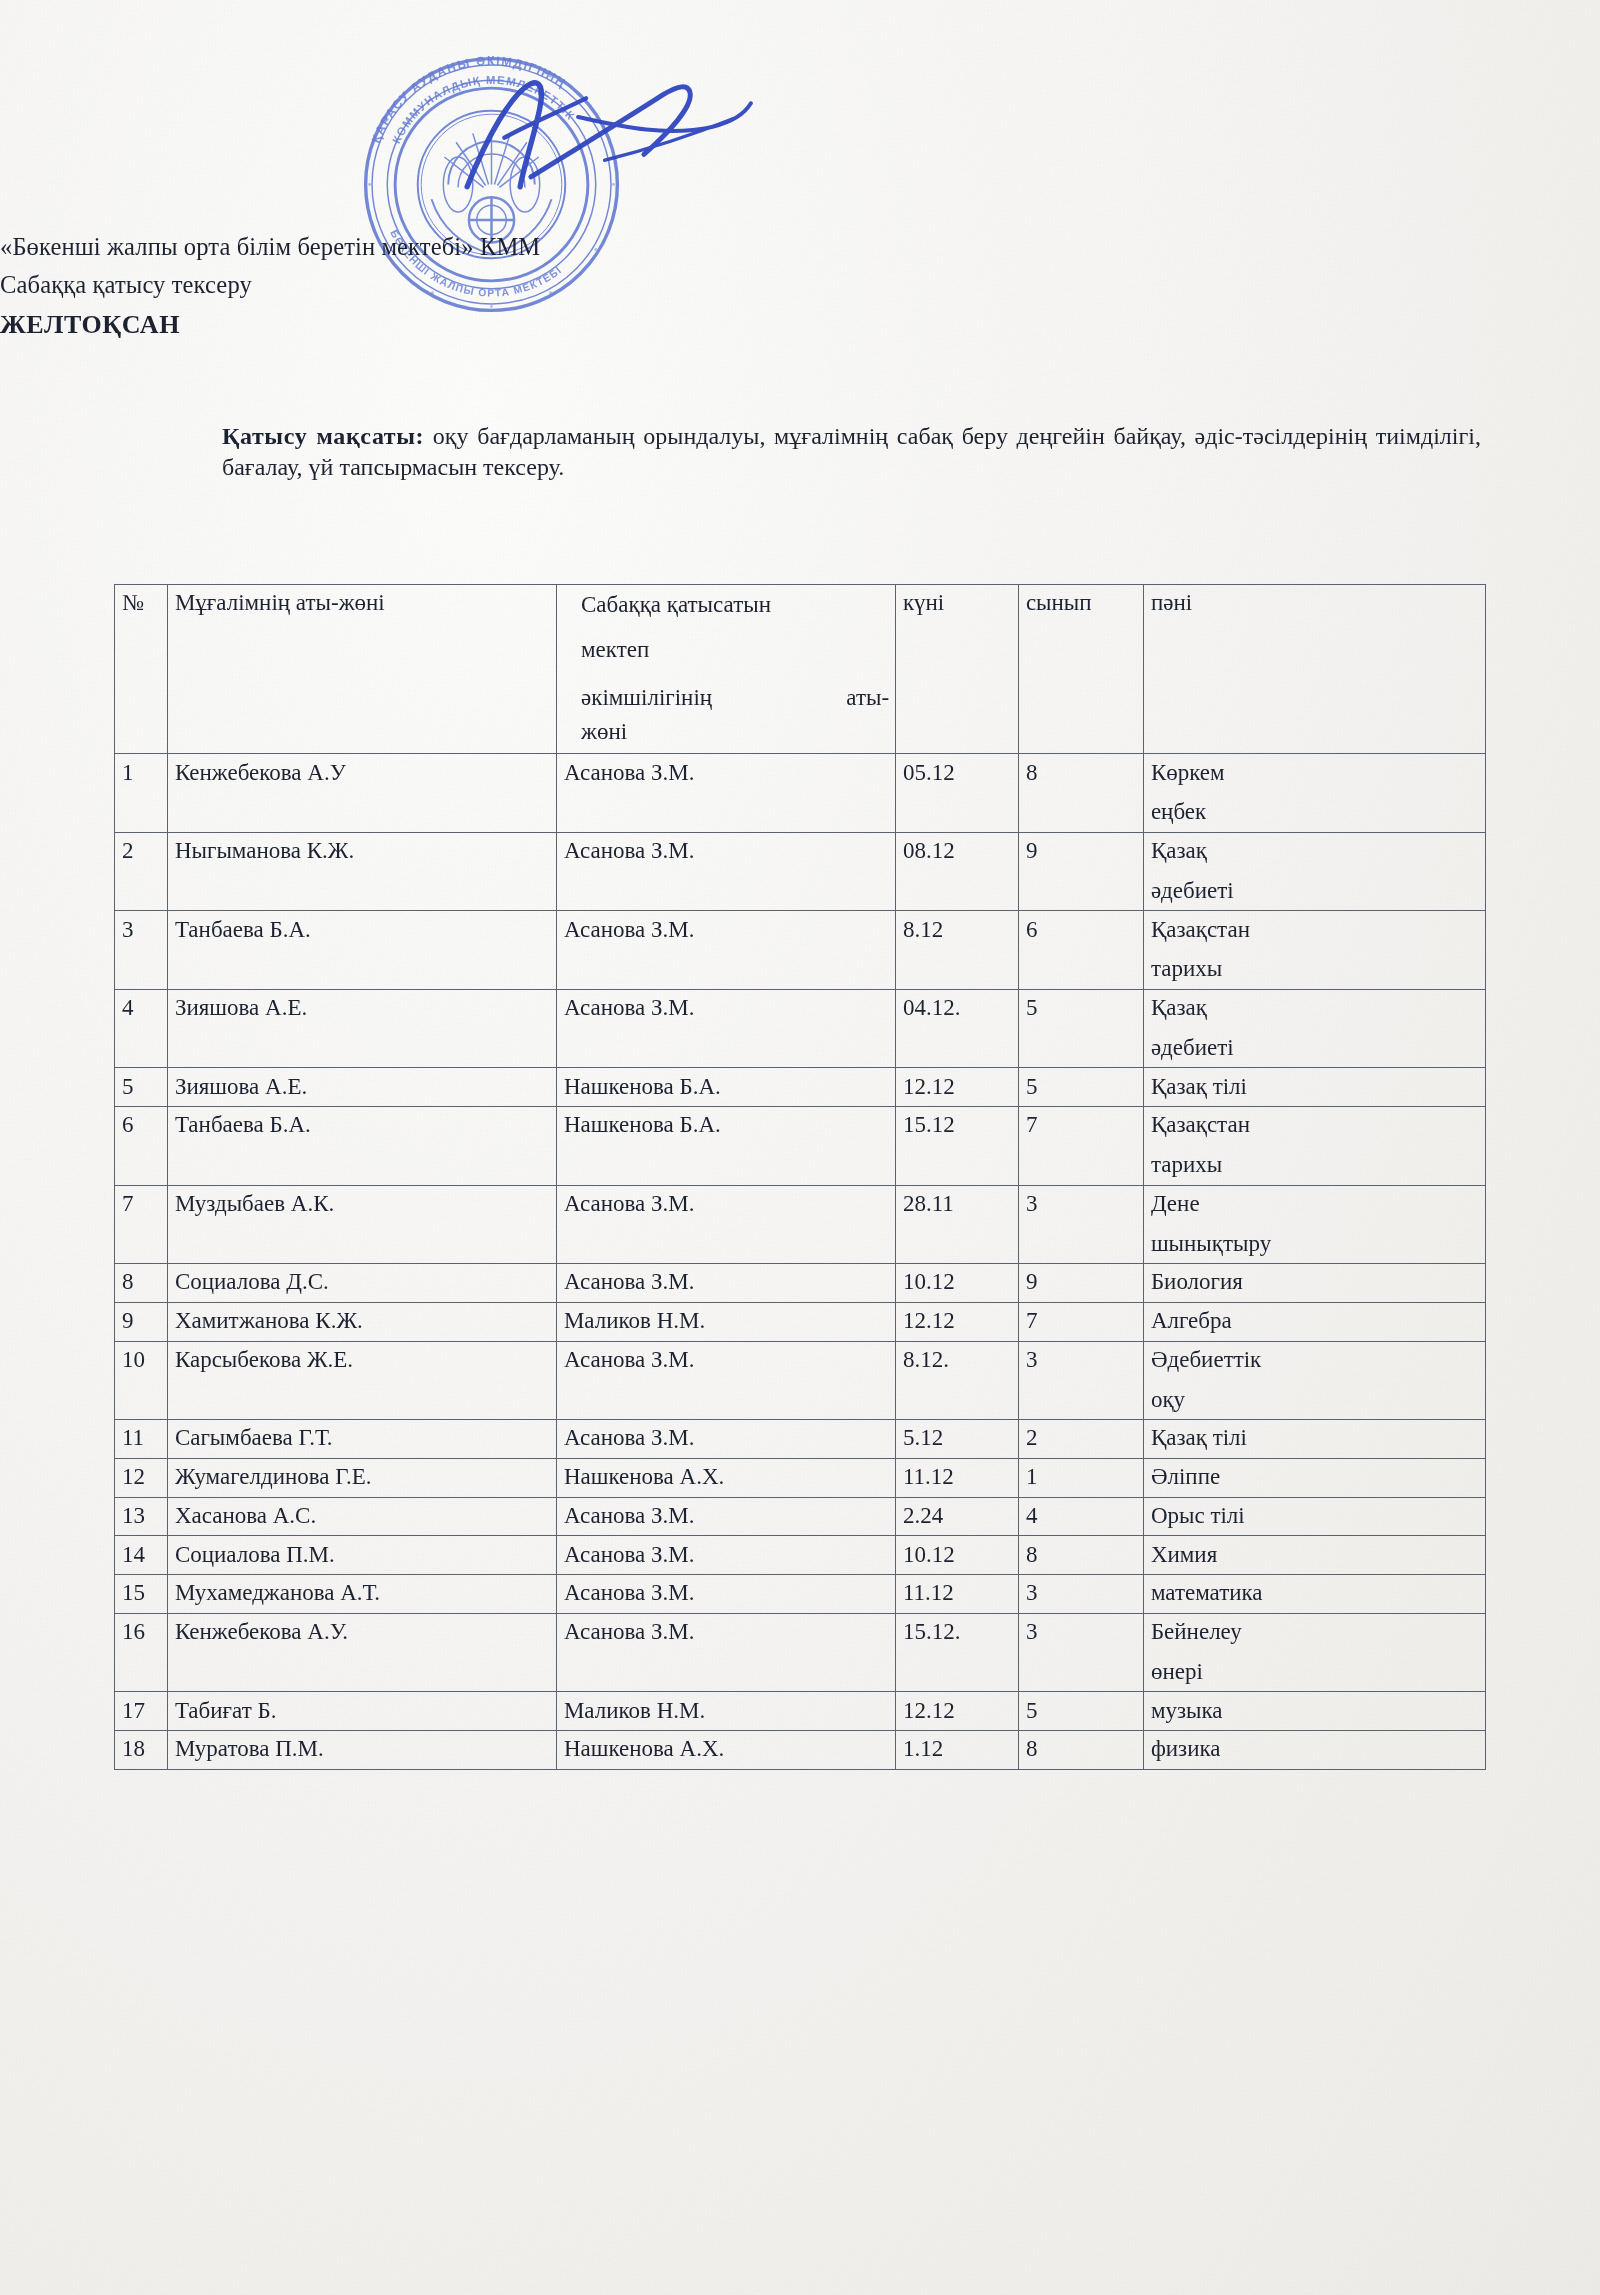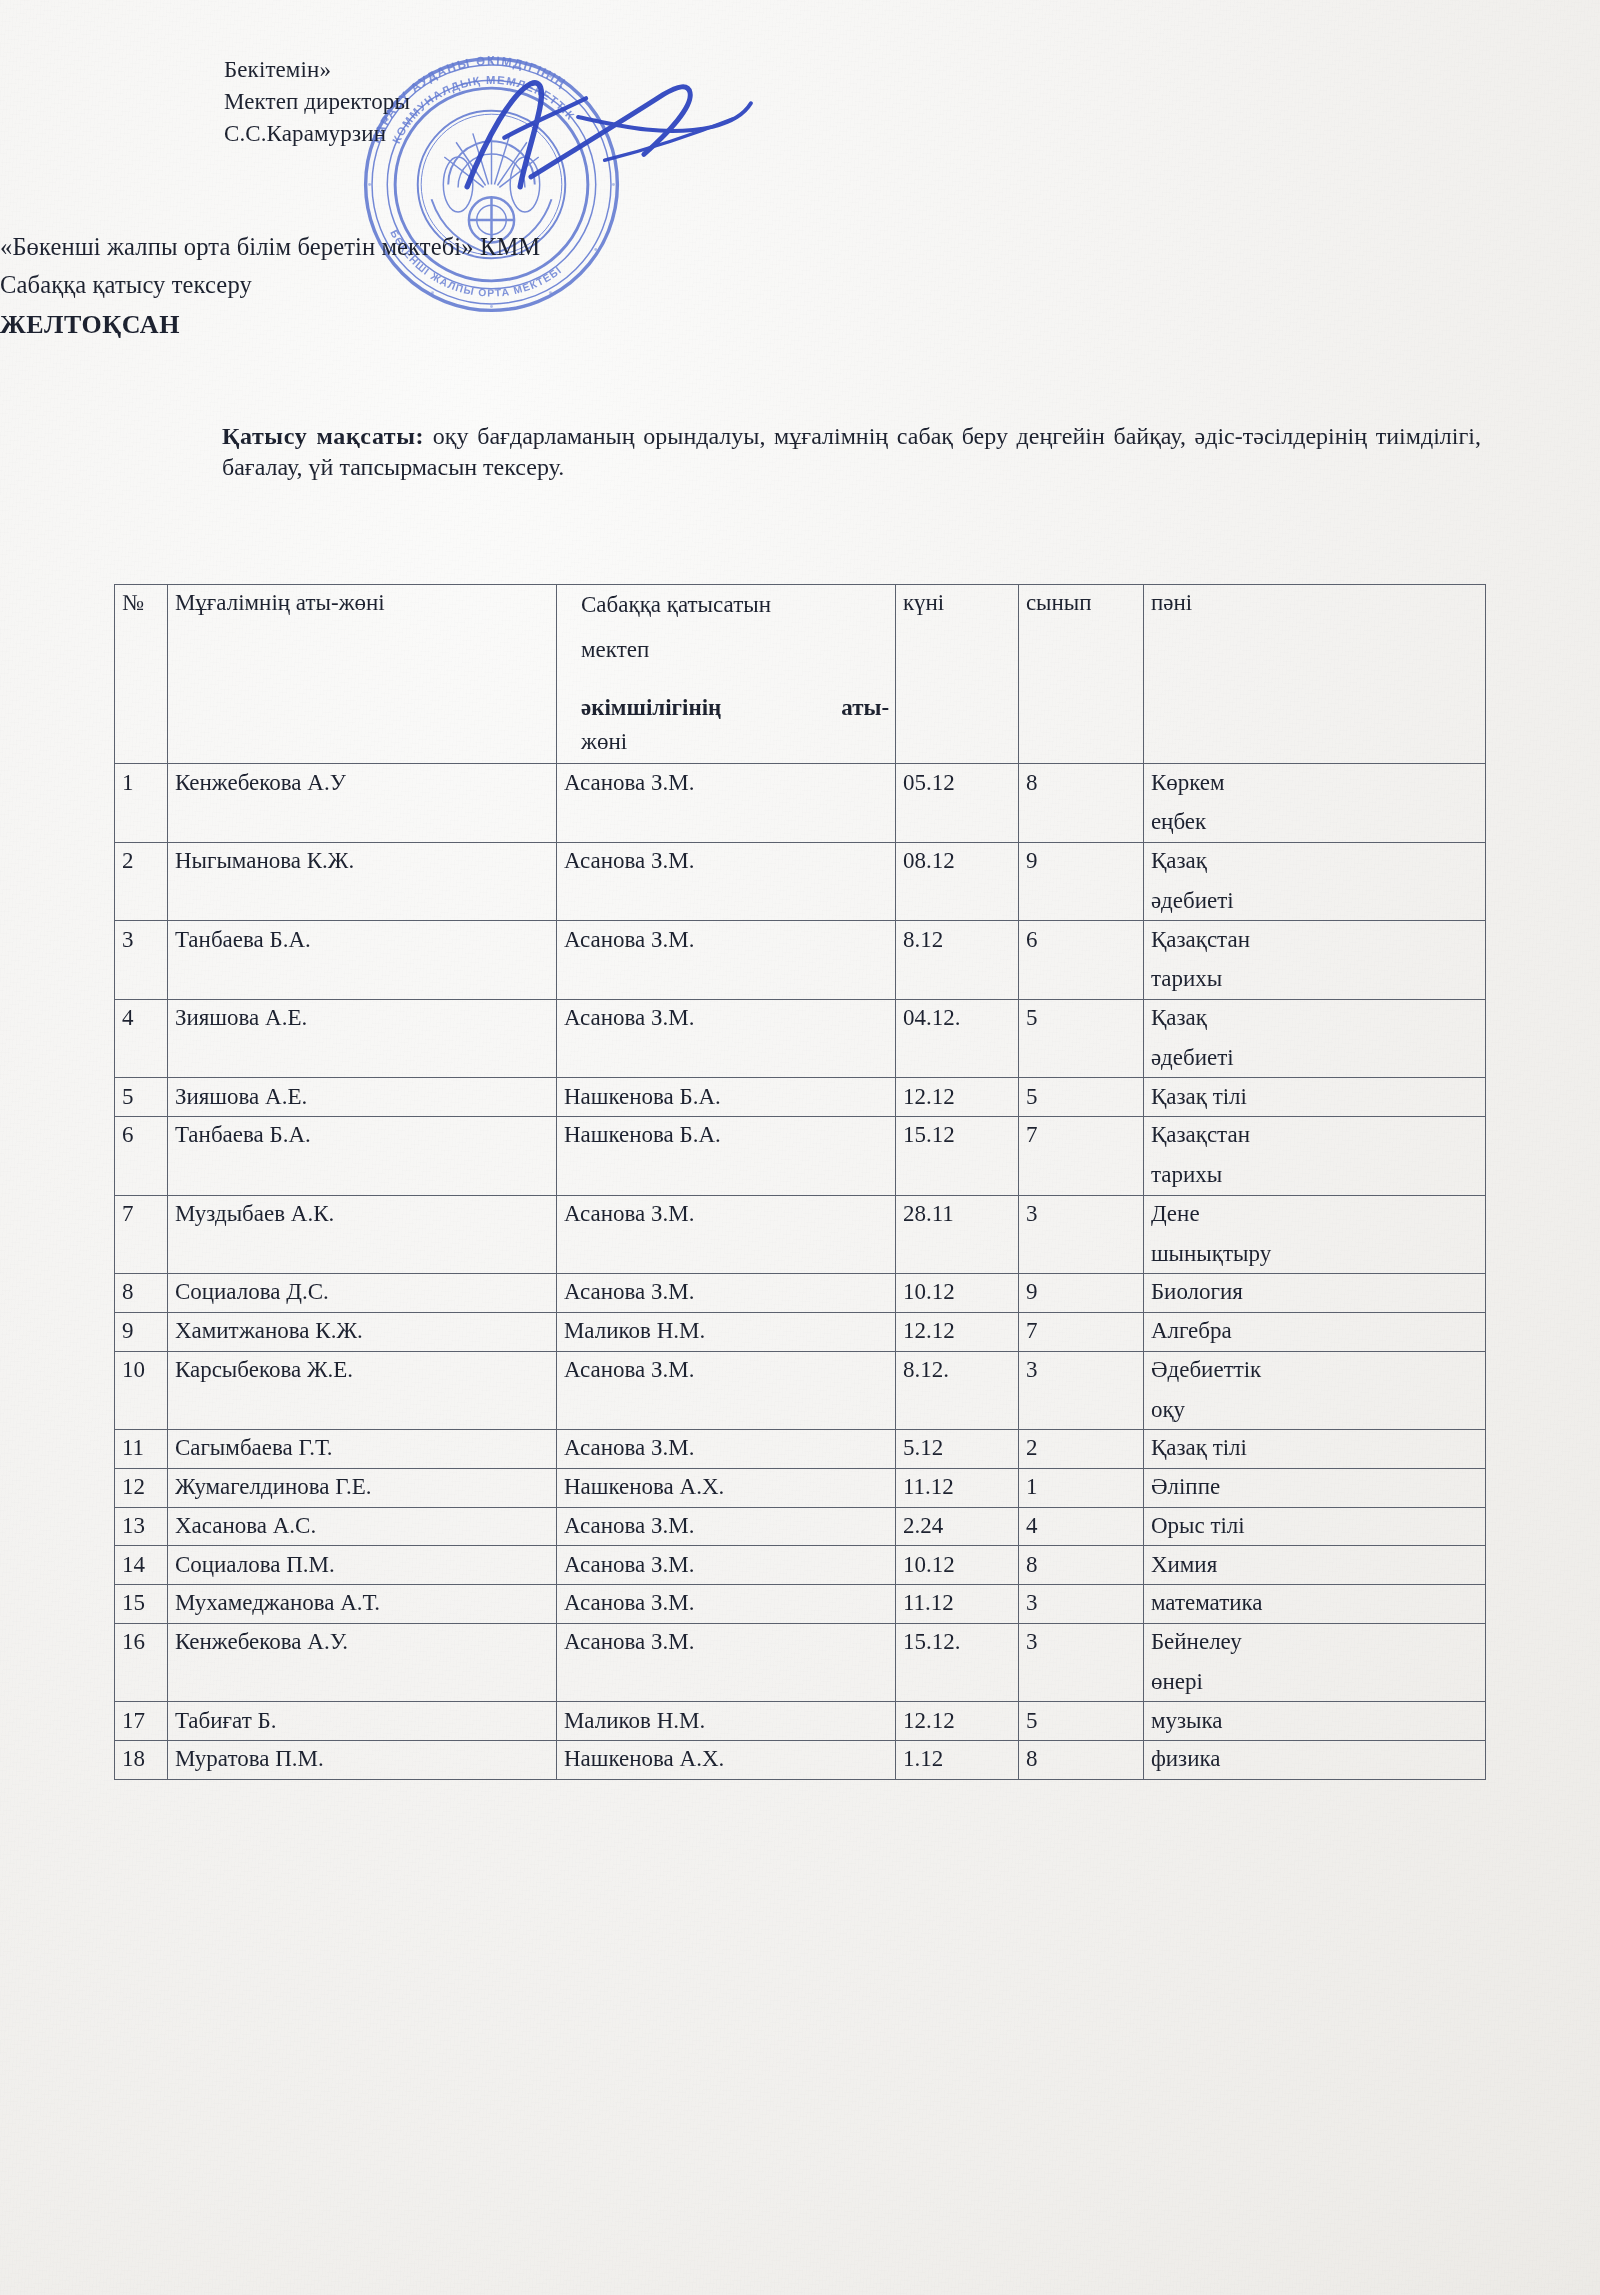--- a/index.html
+++ b/index.html
@@ -86,37 +86,32 @@
     text-align:left;font-weight:normal;
   }
   .c-no{width:53px;}
   .c-teacher{width:389px;}
   .c-admin{width:339px;}
   .c-date{width:123px;}
   .c-class{width:125px;}
   .c-subject{width:auto;}
   .h-admin{line-height:1.42;padding-left:24px;}
   .h-admin .l2{margin-top:11.8px;}
-  .h-admin .l3{margin-top:25px;display:flex;justify-content:space-between;font-weight:bold;}
+  .h-admin .l3{margin-top:15px;display:flex;justify-content:space-between;}
   .h-admin .l4{margin-top:2px;}
   .cell-2line .l2{margin-top:10.8px;}
 </style>
 </head>
 <body>
 
 <div class="paper"></div>
 <div class="grain"></div>
 
 <div class="sheet">
 
-  <div class="approval">
-    <div>Бекітемін»</div>
-    <div>Мектеп директоры</div>
-    <div>С.С.Карамурзин</div>
-  </div>
 
   <svg class="stamp" viewBox="0 0 600 600">
     <defs>
       <path id="arcOut" d="M 300 300 m -243 0 a 243 243 0 1 1 486 0" fill="none"></path>
       <path id="arcIn" d="M 300 300 m -205 0 a 205 205 0 1 1 410 0" fill="none"></path>
       <path id="arcBot" d="M 300 300 m -228 0 a 228 228 0 1 0 456 0" fill="none"></path>
     </defs>
     <g stroke="#5670cf" fill="none" opacity="0.88">
       <circle cx="300" cy="300" r="256" stroke-width="7"></circle>
       <circle cx="300" cy="300" r="243" stroke-width="3"></circle>

